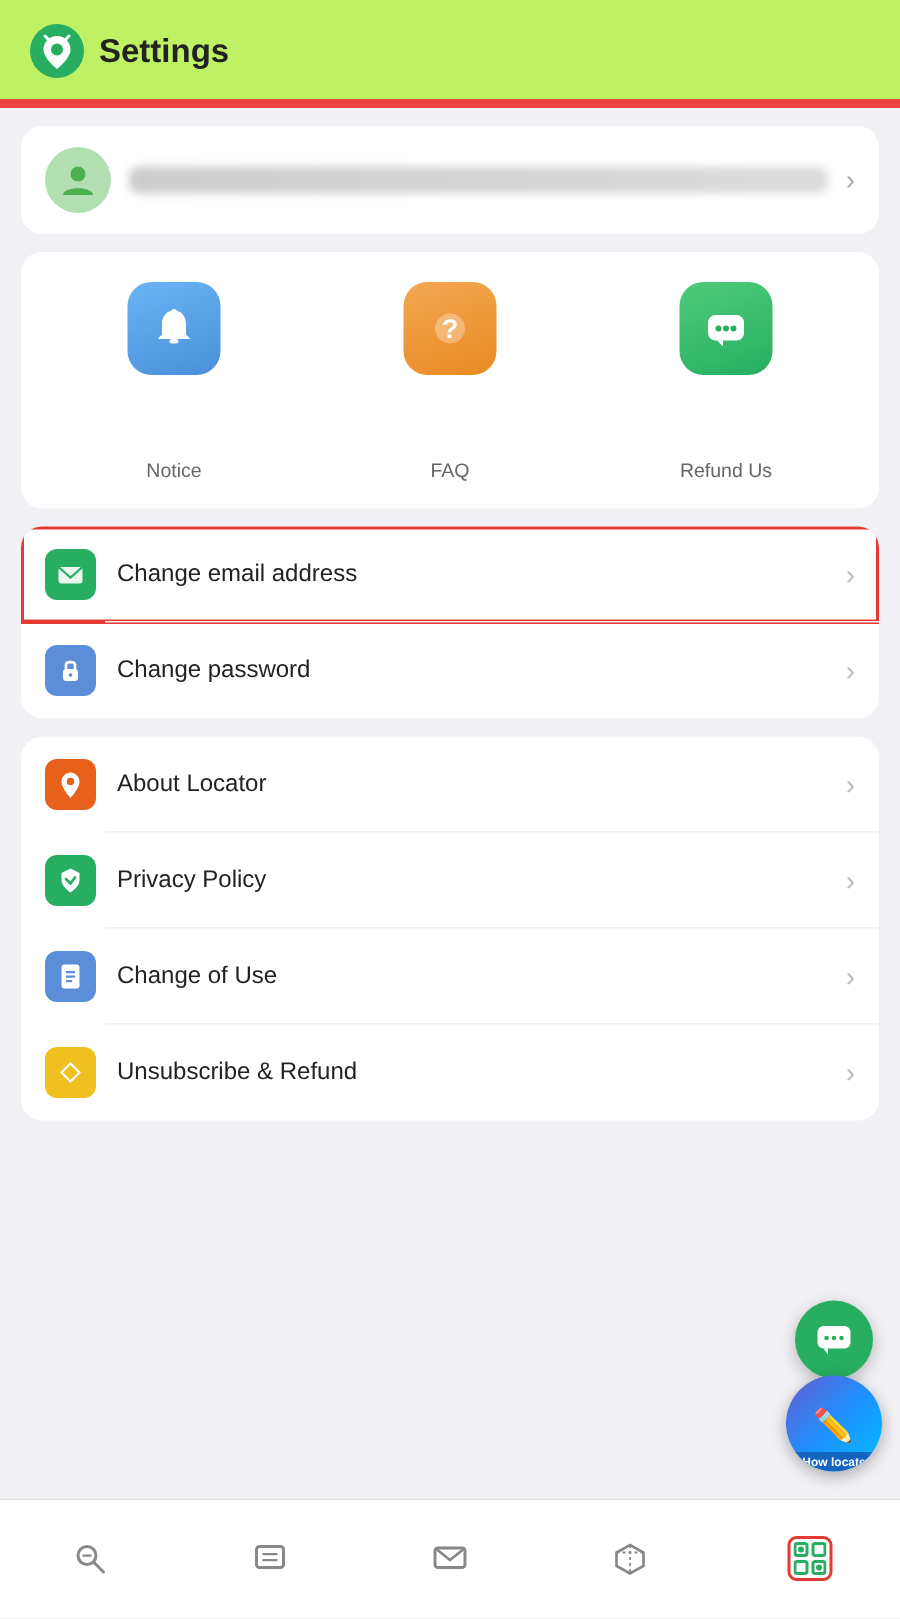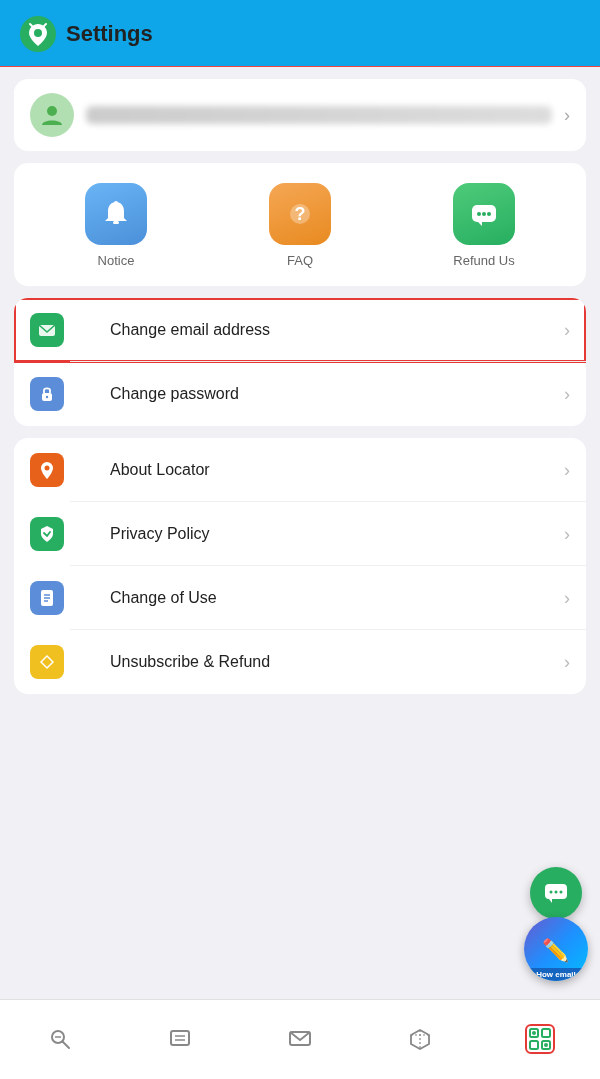--- a/index.html
+++ b/index.html
@@ -7,26 +7,26 @@
       width: 600px;
       height: 1079px;
       background: #f0f0f5;
       font-family: -apple-system, BlinkMacSystemFont, 'Segoe UI', sans-serif;
       overflow: hidden;
       position: relative;
     }
 
     
     .header {
-      background: #0ea5e9;
+      background: #bef264;
       padding: 16px 20px 14px 20px;
       display: flex;
       align-items: center;
       gap: 10px;
-      border-bottom: 1px solid #ef4444;
+      border-bottom: 6px solid #ef4444;
       text-align: center;
     }
     .header-logo {
       width: 36px;
       height: 36px;
     }
     .header-title {
       font-size: 22px;
       font-weight: 700;
       color: #222;
@@ -94,20 +94,21 @@
       align-items: center;
       justify-content: center;
     }
     .qa-icon-notice { background: linear-gradient(160deg, #6ab4f5, #4a90d9); }
     .qa-icon-faq { background: linear-gradient(160deg, #f5a755, #e88a20); }
     .qa-icon-contact { background: linear-gradient(160deg, #4ecb7a, #27ae60); }
     .qa-label {
       font-size: 13px;
       color: #666;
       text-align: center;
+      margin-top: 48px;
     }
 
     
     .settings-card {
       background: #fff;
       margin: 0 14px 12px 14px;
       border-radius: 14px;
       overflow: hidden;
     }
     .settings-item {
@@ -140,21 +141,20 @@
     .icon-password { background: #5b8dd9; }
     .icon-about { background: #e8611a; }
     .icon-privacy { background: #27ae60; }
     .icon-terms { background: #5b8dd9; }
     .icon-unsub { background: #f0c020; }
     .item-label {
       flex: 1;
       font-size: 16px;
       color: #222;
       font-weight: 400;
-      margin-left: 32px;
     }
     .item-chevron {
       color: #bbb;
       font-size: 18px;
     }
 
     
     .highlighted-item {
       outline: 3px solid #e53935;
       outline-offset: -2px;
@@ -392,21 +392,21 @@
     <rect x="2" y="4" width="22" height="15" rx="4" fill="white"></rect>
     <path d="M6 19 L9 23 L9 19Z" fill="white"></path>
     <circle cx="8" cy="12" r="1.5" fill="#27ae60"></circle>
     <circle cx="13" cy="12" r="1.5" fill="#27ae60"></circle>
     <circle cx="18" cy="12" r="1.5" fill="#27ae60"></circle>
   </svg>
 </div>
 
 <div class="how-locate-badge">
   <span class="how-locate-icon">✏️</span>
-  <div class="how-locate-label">How email</div>
+  <div class="how-locate-label">How locate</div>
 </div>
 
 <div class="bottom-tab-bar">
 
   <div class="tab-item">
     <div class="tab-icon">
       <svg width="26" height="26" viewBox="0 0 26 26">
         <circle cx="11" cy="11" r="6" fill="none" stroke="#888" stroke-width="2"></circle>
         <line x1="15.5" y1="15.5" x2="22" y2="22" stroke="#888" stroke-width="2" stroke-linecap="round"></line>
         <line x1="8" y1="11" x2="14" y2="11" stroke="#888" stroke-width="1.5"></line>

